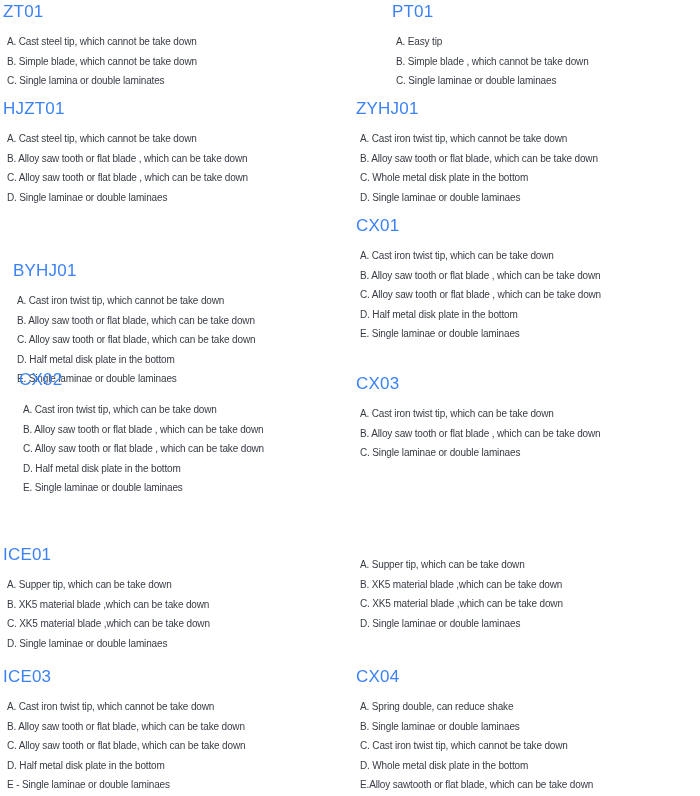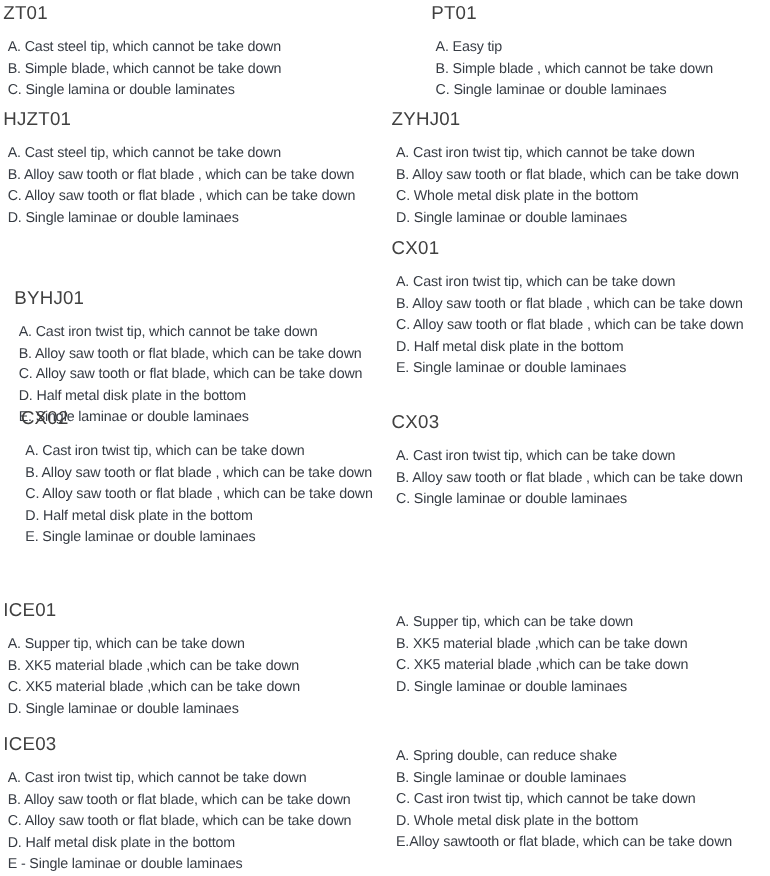--- a/index.html
+++ b/index.html
@@ -18,28 +18,28 @@
   }
   .model-section {
     position: absolute;
   }
   .model-code {
     margin: 0;
     font-size: 17px;
     font-weight: 400;
     line-height: 20px;
     letter-spacing: 0.2px;
-    color: #404040;
+    color: #3b82f6;
     white-space: nowrap;
   }
   .feature-list {
     margin-top: 10px;
   }
   .feature-item {
-    font-size: 13px;
+    font-size: 10px;
     line-height: 19.6px;
     letter-spacing: -0.15px;
     padding-left: 4px;
     color: #373c44;
     white-space: nowrap;
   }
 </style>
 </head>
 <body>
 
@@ -140,20 +140,21 @@
       </section>
       <section class="model-section" style="left: 356px; top: 545px;">
         <div class="feature-list">
           <div class="feature-item">A. Supper tip, which can be take down</div>
           <div class="feature-item">B. XK5 material blade ,which can be take down</div>
           <div class="feature-item">C. XK5 material blade ,which can be take down</div>
           <div class="feature-item">D. Single laminae or double laminaes</div>
         </div>
       </section>
       <section class="model-section" style="left: 356px; top: 667px;">
+        <h2 class="model-code">CX04</h2>
         <div class="feature-list">
           <div class="feature-item">A. Spring double, can reduce shake</div>
           <div class="feature-item">B. Single laminae or double laminaes</div>
           <div class="feature-item">C. Cast iron twist tip, which cannot be take down</div>
           <div class="feature-item">D. Whole metal disk plate in the bottom</div>
           <div class="feature-item">E.Alloy sawtooth or flat blade, which can be take down</div>
         </div>
       </section>
     </div>
 </div>

